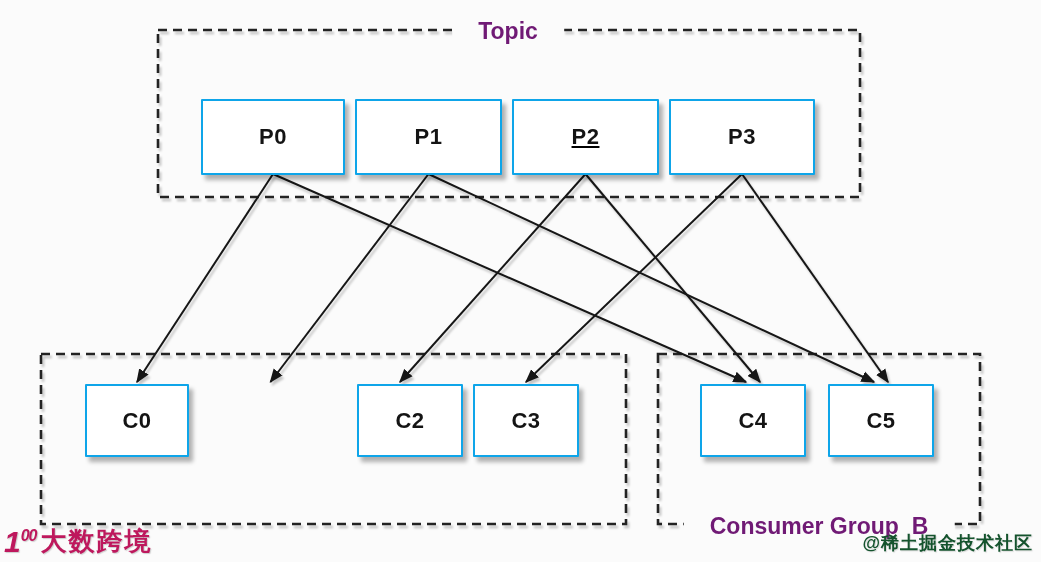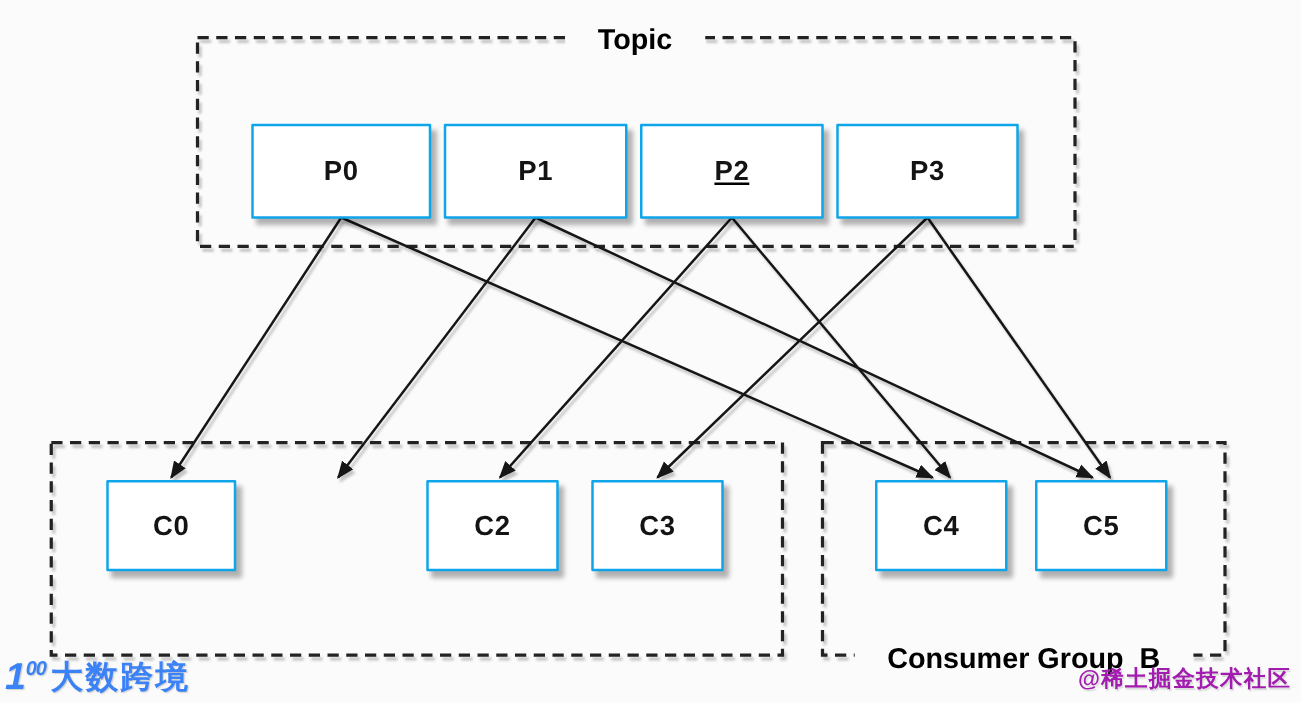--- a/index.html
+++ b/index.html
@@ -40,46 +40,46 @@
     color: #141414;
     letter-spacing: 0.5px;
   }
   .float-label {
     position: absolute;
     transform: translate(-50%, -50%);
     background: #fbfbfb;
     padding: 0 26px;
     font-size: 23px;
     font-weight: 700;
-    color: #000000;
+    color: #701a75;
     white-space: pre;
     line-height: 30px;
   }
   .wm-left {
     position: absolute;
     left: 4px; top: 524px;
     display: flex; align-items: center;
-    color: #3b82f6;
+    color: #be185d;
     font-weight: 700;
     font-size: 26px;
     letter-spacing: 2px;
     text-shadow: 1px 1px 1px rgba(120,120,120,0.35);
   }
   .wm-logo {
     font-style: italic;
     font-size: 30px;
     font-weight: 700;
     margin-right: 4px;
     letter-spacing: 0;
   }
   .wm-logo sup { font-size: 16px; letter-spacing: -1px; }
   .wm-right {
     position: absolute;
     right: 8px; top: 531px;
-    color: #a21caf;
+    color: #14532d;
     font-size: 18px;
     font-weight: 700;
     letter-spacing: 1px;
     text-shadow: 1px 1px 1px rgba(140,140,140,0.3);
   }
 </style>
 </head>
 <body>
 
 <div id="stage">
@@ -116,21 +116,21 @@
   <div class="box" style="left:512px; top:99px; width:143px; height:72px;text-decoration:underline;">
     <span>P2</span>
   </div>
   <div class="box" style="left:669px; top:99px; width:142px; height:72px;">
     <span>P3</span>
   </div>
 
   <div class="box" style="left:85px; top:384px; width:100px; height:69px;">
     <span>C0</span>
   </div>
-  <div class="box" style="left:341px; top:384px; width:102px; height:69px;">
+  <div class="box" style="left:357px; top:384px; width:102px; height:69px;">
     <span>C2</span>
   </div>
   <div class="box" style="left:473px; top:384px; width:102px; height:69px;">
     <span>C3</span>
   </div>
 
   <div class="box" style="left:700px; top:384px; width:102px; height:69px;">
     <span>C4</span>
   </div>
   <div class="box" style="left:828px; top:384px; width:102px; height:69px;">

